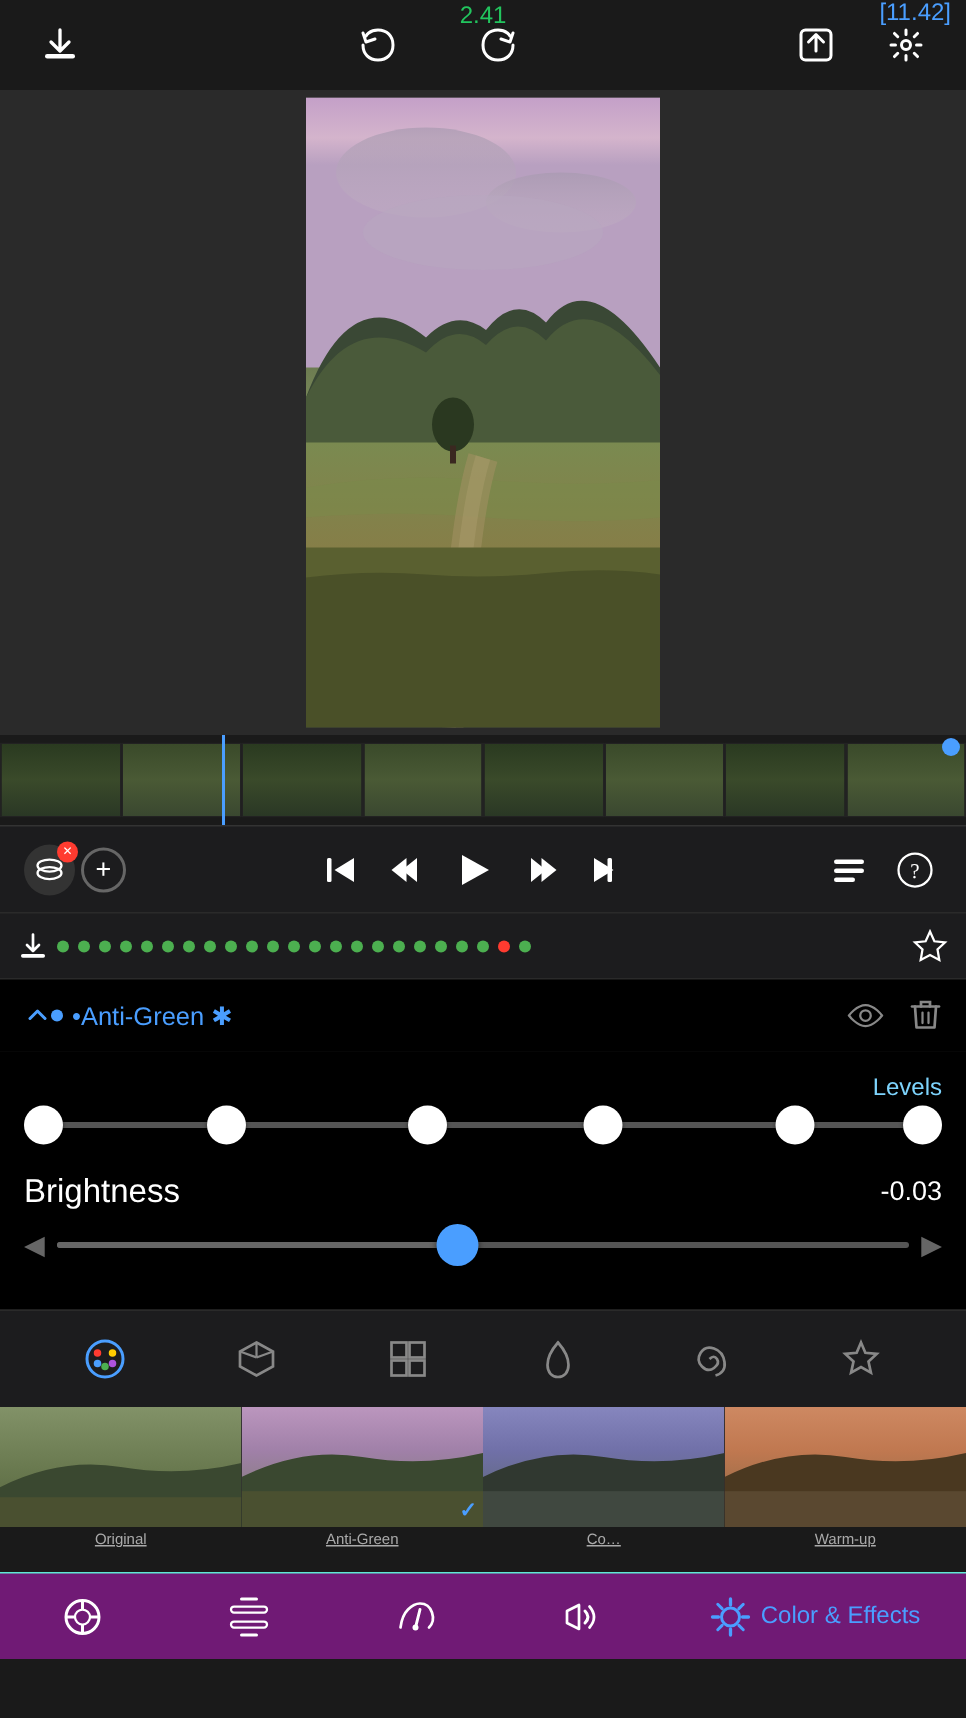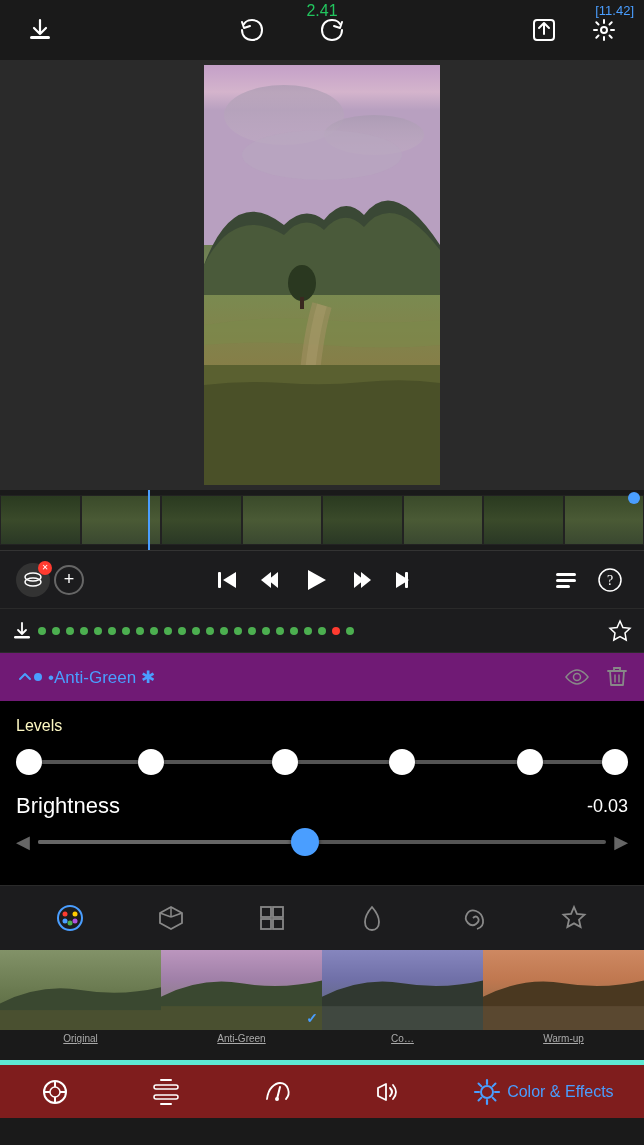--- a/index.html
+++ b/index.html
@@ -178,21 +178,21 @@
     .dot {
       width: 8px; height: 8px;
       border-radius: 50%;
     }
 
     
     .effect-header {
       display: flex;
       align-items: center;
       padding: 24px 16px;
-      background: #701a75;
+      background: #000000;
       height: 48px;
       border-top: 1px solid #2a2a2a;
     }
     .effect-dot { 
       width: 8px; height: 8px; 
       background: #4a9eff; 
       border-radius: 50%; 
       margin-right: 6px;
     }
     .effect-name { 
@@ -208,23 +208,24 @@
     
     .sliders-section {
       background: #000;
       padding: 16px 16px 20px;
     }
     .slider-group {
       margin-bottom: 8px;
     }
     .slider-label {
       font-size: 16px;
-      color: #fef9c3;
-      margin-bottom: 12px;
+      color: #7dd3fc;
+      margin-bottom: 0;
       font-weight: 400;
+      text-align: right;
     }
     .levels-track {
       position: relative;
       height: 30px;
       display: flex;
       align-items: center;
       margin-bottom: 16px;
     }
     .levels-bar {
       position: absolute;
@@ -356,22 +357,22 @@
       text-align: center;
       text-decoration: underline;
     }
 
     
     .bottom-nav {
       display: flex;
       align-items: center;
       justify-content: space-around;
       padding: 8px 0;
-      background: #7f1d1d;
-      border-top: 5px solid #5eead4;
+      background: #701a75;
+      border-top: 1px solid #5eead4;
       height: 58px;
     }
     .nav-btn {
       display: flex; align-items: center; justify-content: center;
       width: 50px; height: 40px;
       color: white; font-size: 22px;
       cursor: pointer;
     }
     .color-effects-btn {
       display: flex; align-items: center; gap: 6px;
@@ -472,21 +473,21 @@
 
         <path d="M0 300 L236 300 L236 420 L0 420 Z" fill="#5a6030"></path>
         <path d="M0 320 Q40 315 80 318 Q120 321 160 317 Q200 313 236 318 L236 420 L0 420 Z" fill="#4a5028"></path>
       </svg>
     </div>
   </div>
 </div>
 
 <div style="position:relative; height:0;">
   <div style="position:absolute; bottom:470px; left:50%; transform:translateX(-50%); color:#22c55e; font-size:16px; font-weight:500; z-index:20; pointer-events:none;">2.41</div>
-  <div style="position:absolute; bottom:472px; right:10px; color:#4a9eff; font-size:13px; z-index:20; pointer-events:none;">[11.42]</div>
+  <div style="position:absolute; bottom:472px; right:10px; color:#4a9eff; font-size:16px; z-index:20; pointer-events:none;">[11.42]</div>
 </div>
 
 <div class="timeline-area">
   <div class="timeline-strip">
     <div class="timeline-segment"></div>
     <div class="timeline-segment"></div>
     <div class="timeline-segment"></div>
     <div class="timeline-segment"></div>
     <div class="timeline-segment"></div>
     <div class="timeline-segment"></div>

